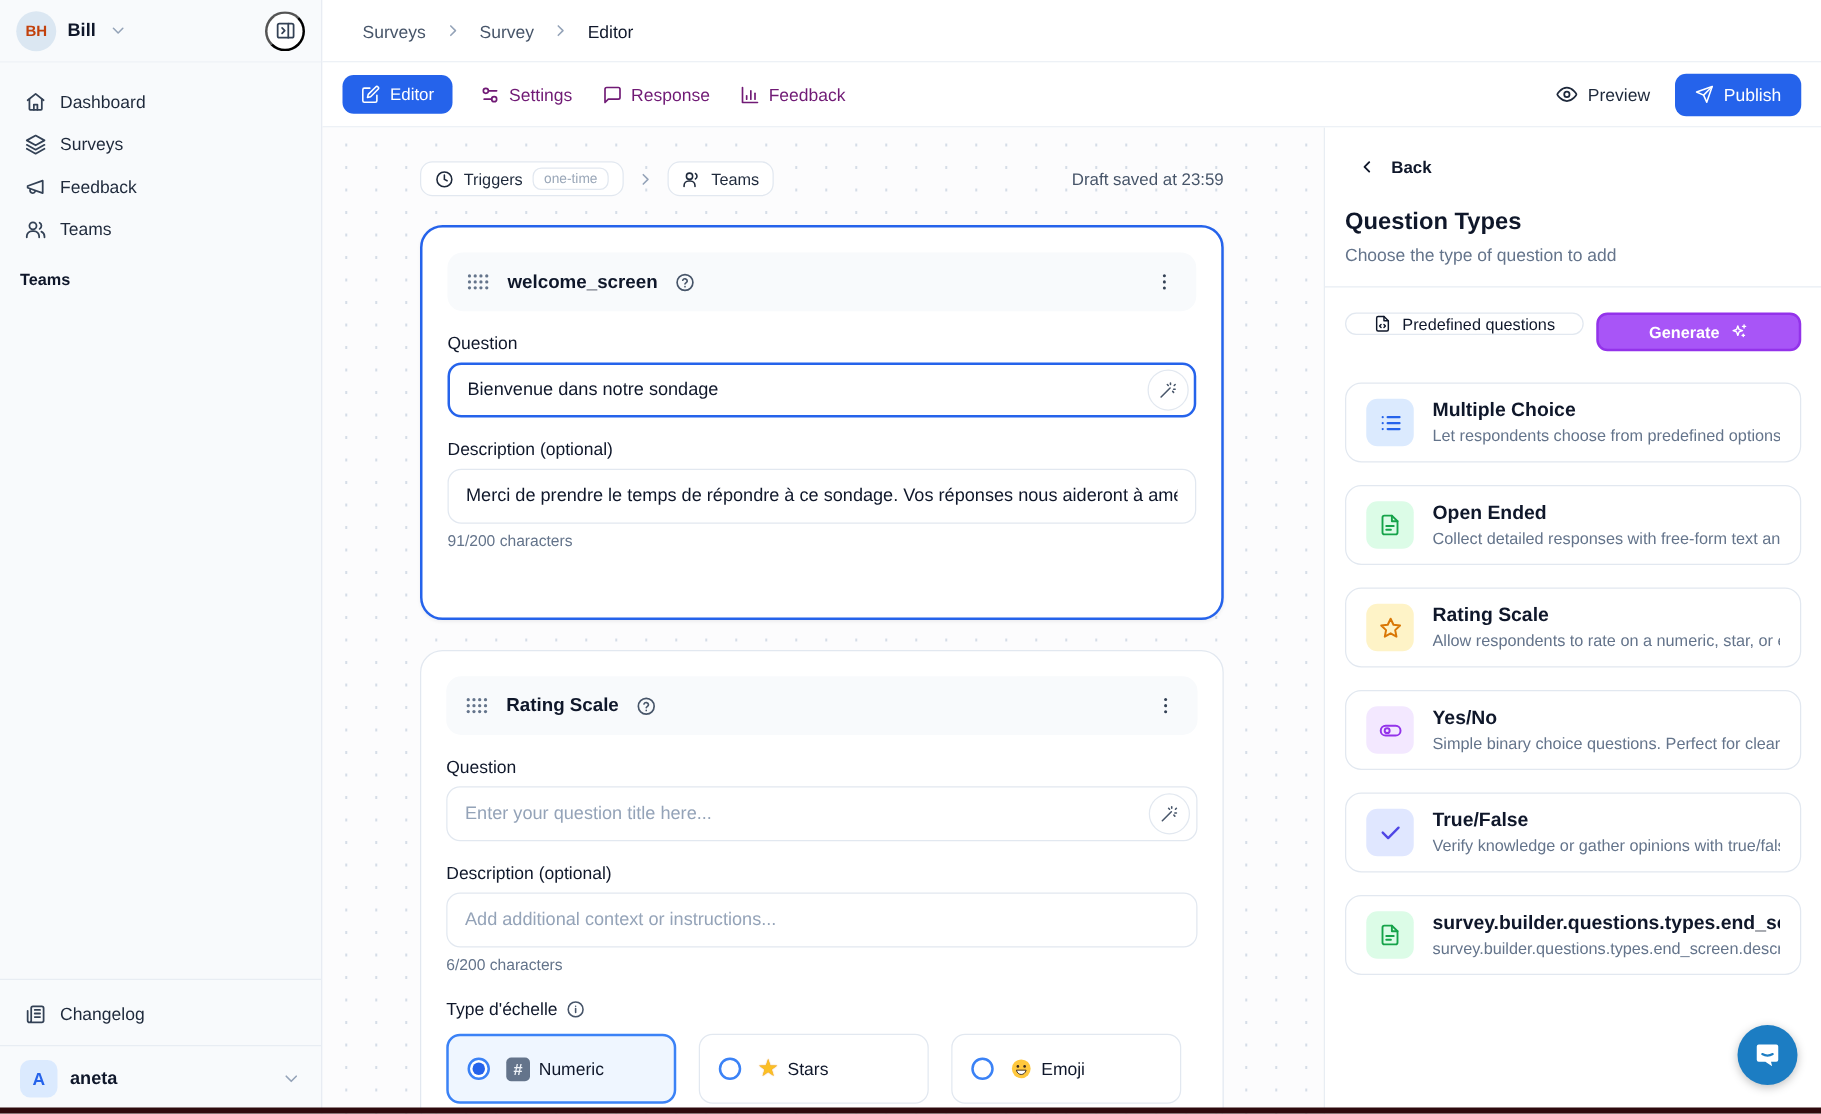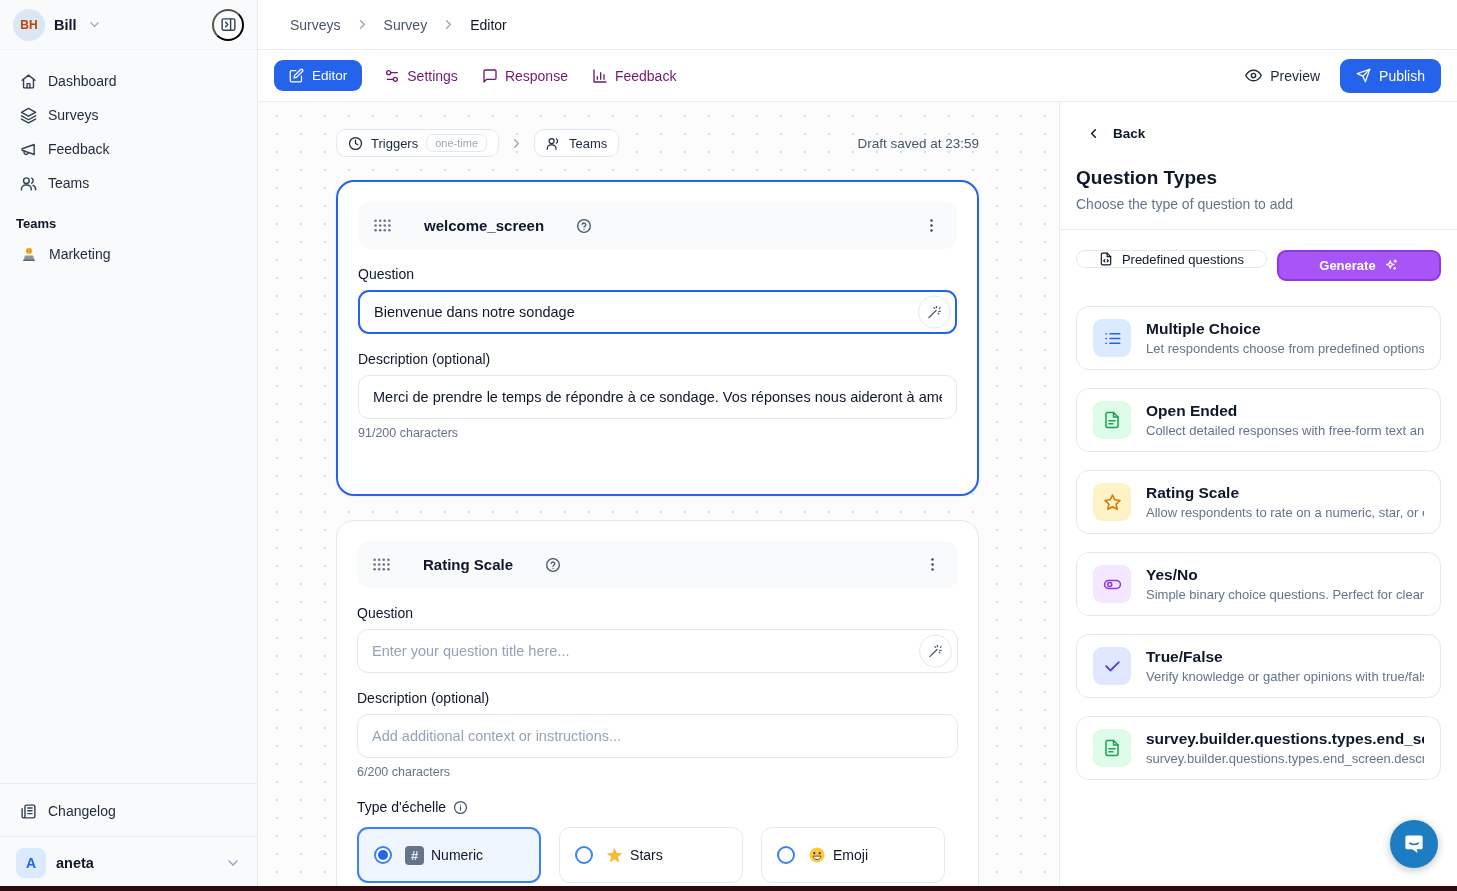--- a/index.html
+++ b/index.html
@@ -54,21 +54,21 @@
   .canvas-inner { width:643px; }
   .canvas-head { display:flex; align-items:center; margin-bottom:23px; }
   .pill { display:flex; align-items:center; gap:8px; background:#fff; border:1px solid #e2e8f0; border-radius:10px; height:28px; padding:0 11px; font-size:13px; font-weight:500; color:#1e293b; cursor:pointer; }
   .pill-badge { border:1px solid #e2e8f0; border-radius:7px; color:#9aa7b8; font-size:11px; padding:2px 8px; font-weight:400; }
   .head-sep { color:#94a3b8; margin:0 10px; display:flex; }
   .draft-status { margin-left:auto; color:#475569; font-size:13.5px; }
 
   .qcard { background:#fff; border-radius:18px; padding:20px; }
   .qcard.selected { border:2px solid #2563eb; box-shadow:0 1px 3px rgba(15,23,42,.06); }
   .qcard.plain { border:1px solid #e2e8f0; margin-top:24px; }
-  .qcard-head { background:#f8fafc; border-radius:12px; padding:13px 15px; display:flex; align-items:center; gap:32px; }
+  .qcard-head { background:#f8fafc; border-radius:12px; padding:13px 15px; display:flex; align-items:center; gap:14px; }
   .grip { color:#64748b; cursor:grab; }
   .qcard-title { font-size:15px; font-weight:700; }
   .qhelp { color:#475569; display:flex; cursor:pointer; }
   .more-btn { margin-left:auto; background:none; border:none; color:#334155; cursor:pointer; padding:2px; }
   .field-label { font-size:14px; font-weight:500; margin:17px 0 8px; display:flex; align-items:center; gap:7px; }
   .input-wrap { position:relative; }
   .text-input { width:100%; height:44px; border:1px solid #e2e8f0; border-radius:11px; padding:0 52px 0 14px; font-size:14.5px; font-family:inherit; color:#0f172a; background:#fff; outline:none; }
   .text-input.focused { border:2px solid #2563eb; }
   .text-input::placeholder { color:#94a3b8; }
   .wand-btn { position:absolute; right:6px; top:50%; transform:translateY(-50%); width:33px; height:33px; border-radius:50%; background:#fff; border:1px solid #e2e8f0; display:flex; align-items:center; justify-content:center; color:#475569; cursor:pointer; }
@@ -171,33 +171,20 @@
               <path d="M2 21v-1a6 6 0 0 1 6-6h2a6 6 0 0 1 6 6v1"></path>
               <path d="M16.5 4.5a4 4 0 0 1 0 7"></path>
               <path d="M22 21v-1a6 6 0 0 0-3.5-5.4"></path>
             </svg>
         </span>
         <span class="nav-label">Teams</span>
       </div>
     </nav>
 
     <div class="section-heading">Teams</div>
-    <div class="team-item">
-      <span class="emoji-tech">
-        <svg width="18" height="18" viewBox="0 0 24 24">
-            <circle cx="12" cy="8" r="4.4" fill="#fcc21b"></circle>
-            <path d="M8 7.2a4.2 4.2 0 0 1 8 0c-1.2.5-2.6.8-4 .8s-2.8-.3-4-.8z" fill="#e8a33d"></path>
-            <circle cx="10.3" cy="9" r=".7" fill="#2b2b2b"></circle>
-            <circle cx="13.7" cy="9" r=".7" fill="#2b2b2b"></circle>
-            <path d="M6.5 14h11l1.5 6h-14z" fill="#8a959e"></path>
-            <rect x="4" y="19.4" width="16" height="1.8" rx=".9" fill="#5c6770"></rect>
-          </svg>
-      </span>
-      <span class="nav-label">Marketing</span>
-    </div>
 
     <div class="spacer"></div>
 
     <div class="side-bottom">
       <div class="nav-item">
         <span class="nico">
           <svg width="17" height="17" viewBox="0 0 24 24" fill="none" stroke="currentColor" stroke-width="2" stroke-linecap="round" stroke-linejoin="round">
               <path d="M4 21h15a2 2 0 0 0 2-2V5a2 2 0 0 0-2-2H9a2 2 0 0 0-2 2v14a2 2 0 0 1-4 0V8"></path>
               <path d="M11 7h6"></path>
               <path d="M11 11h6"></path>

